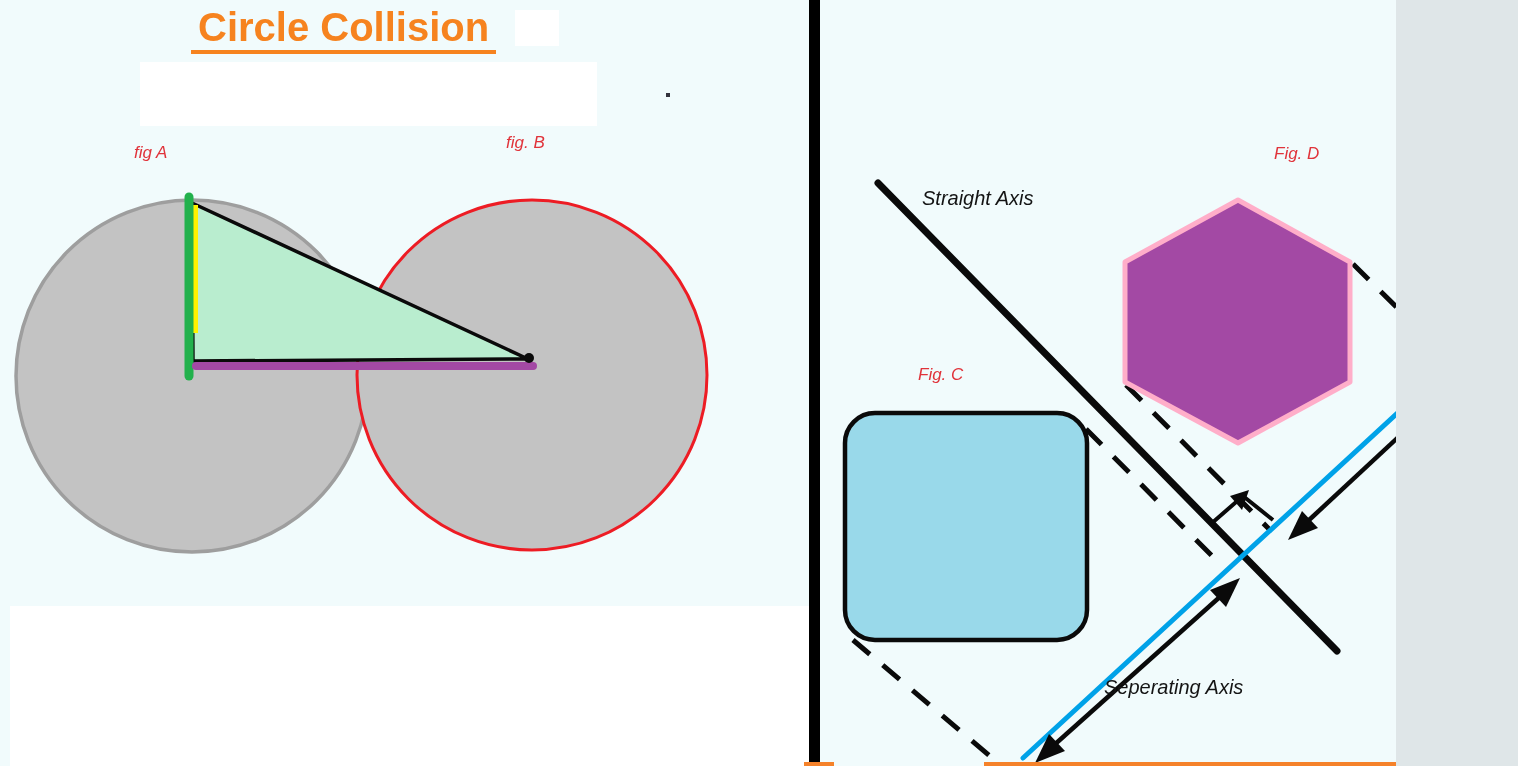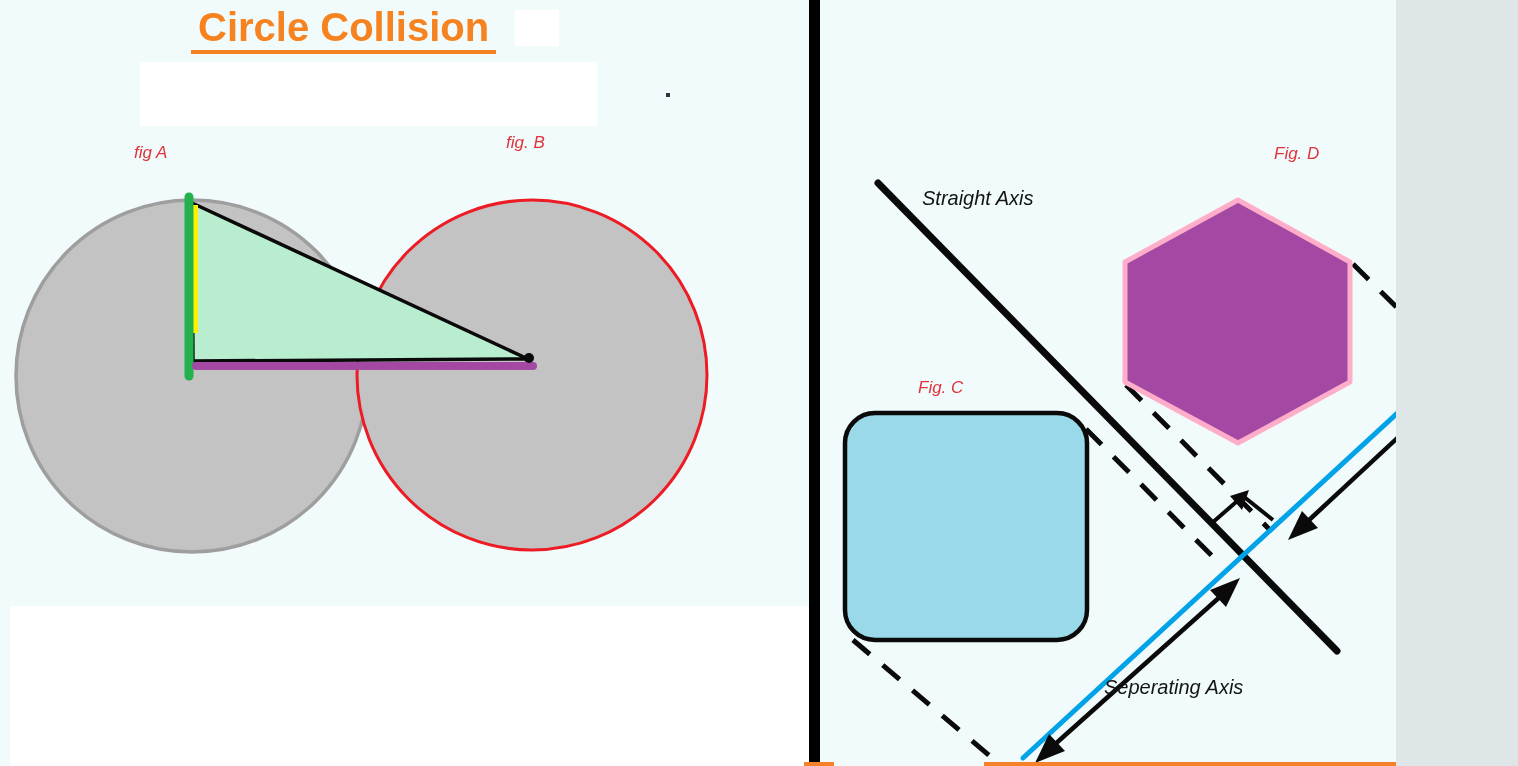--- a/index.html
+++ b/index.html
@@ -88,21 +88,21 @@
       <rect class="sq" x="845" y="413" width="242" height="227" rx="30"></rect>
       <polygon class="hex" points="1238,200 1350,262 1350,382 1238,443 1125,382 1125,262"></polygon>
     </g>
   </svg>
 
   <div class="abs title" style="left:191px; top:6px;">Circle Collision</div>
 
   <div class="abs lbl red" style="left:116px;  top:143px;margin-left:18px;">fig A</div>
   <div class="abs lbl red" style="left:506px;  top:133px;">fig. B</div>
   <div class="abs lbl red" style="left:1274px; top:144px;">Fig. D</div>
-  <div class="abs lbl red" style="left:918px;  top:378px;">Fig. C</div>
+  <div class="abs lbl red" style="left:918px;  top:365px;">Fig. C</div>
   <div class="abs lbl black" style="left:922px;  top:187px;">Straight Axis</div>
   <div class="abs lbl black" style="left:1104px; top:676px;">Seperating Axis</div>
 
   <div class="abs divider" style="left:809px; top:0px; width:11px; height:766px;"></div>
 
   <div class="abs orange-line" style="left:804px; top:762px; width:30px;  height:4px;"></div>
   <div class="abs orange-line" style="left:984px; top:762px; width:534px; height:4px;"></div>
 
 </div>
 

